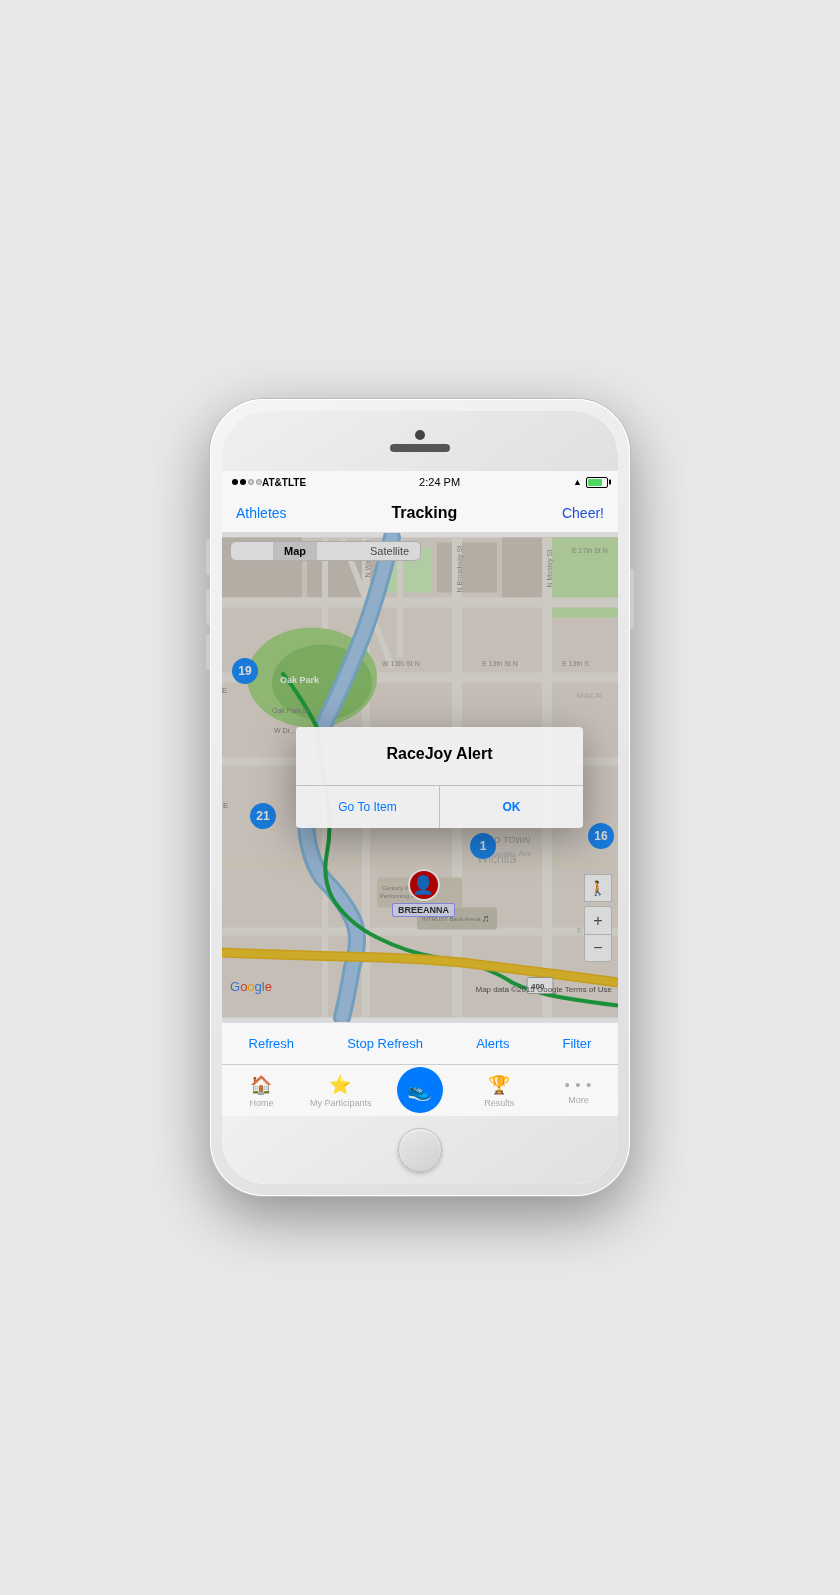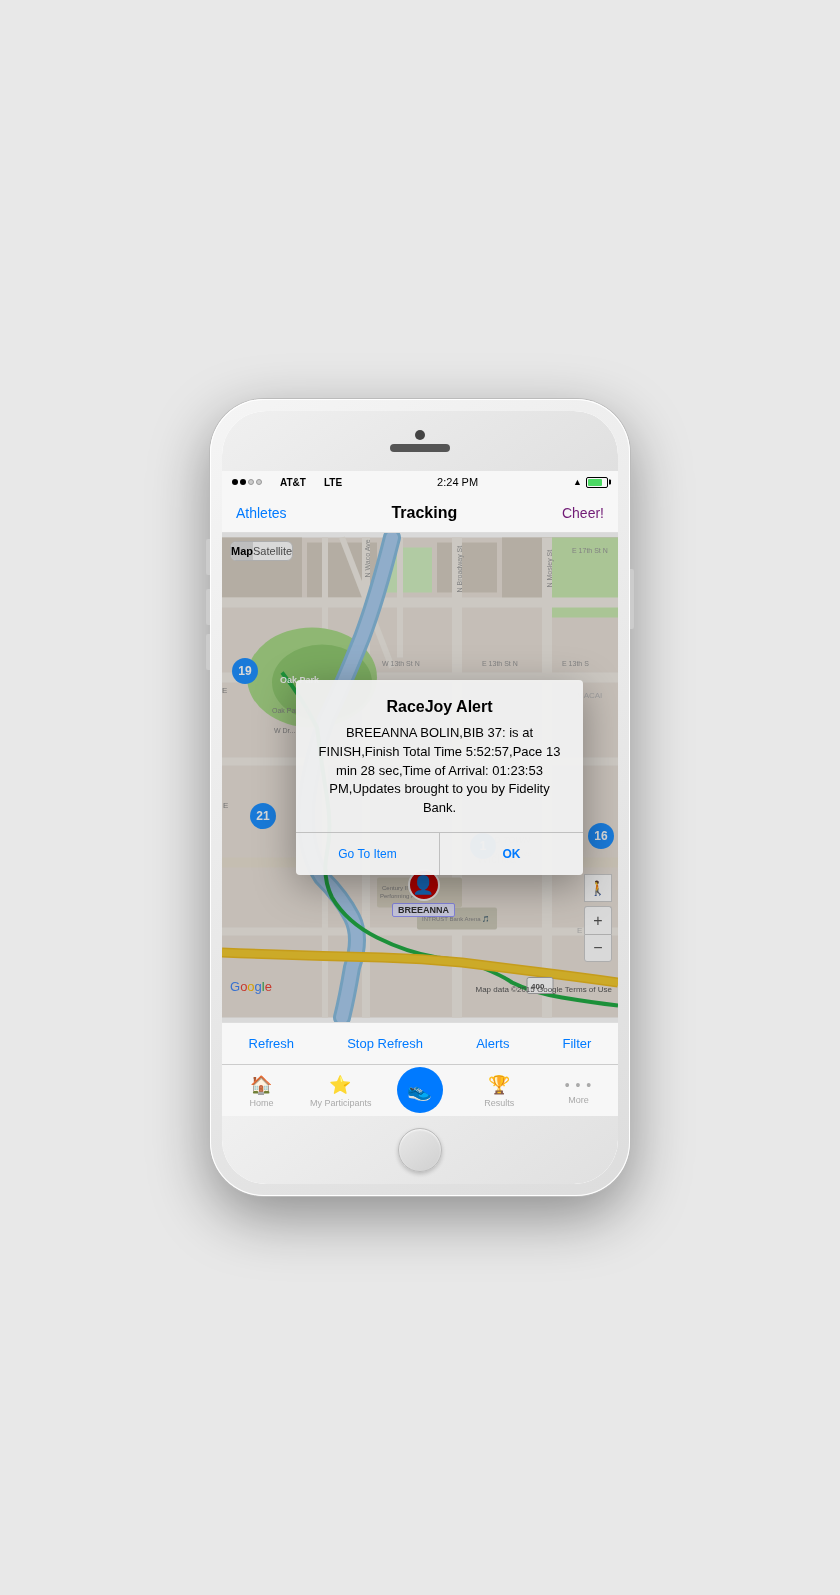--- a/index.html
+++ b/index.html
@@ -102,21 +102,21 @@
       justify-content: space-between;
       padding: 0 10px;
       font-size: 10px;
       font-weight: 600;
       color: #000;
       flex-shrink: 0;
     }
     .status-left {
       display: flex;
       align-items: center;
-      gap: 18px;
+      gap: 0;
     }
     .signal-dots {
       display: flex; gap: 2px;
     }
     .dot { width: 6px; height: 6px; border-radius: 50%; }
     .dot.filled { background: #000; }
     .dot.empty { background: #ccc; border: 1px solid #999; }
     .status-center { font-size: 11px; font-weight: 400; }
     .status-right {
       display: flex; align-items: center; gap: 4px;
@@ -151,21 +151,21 @@
       background: rgba(247,247,247,0.95);
       display: flex;
       align-items: center;
       justify-content: space-between;
       padding: 0 14px;
       border-bottom: 1px solid #ddd;
       flex-shrink: 0;
     }
     .nav-athletes { color: #007aff; font-size: 14px; font-weight: 400; }
     .nav-title { color: #000; font-size: 16px; font-weight: 700; }
-    .nav-cheer { color: #701a75; font-size: 14px; font-weight: 400; }
+    .nav-cheer { color: #1d4ed8; font-size: 14px; font-weight: 400; }
 
     
     .map-area {
       flex: 1;
       position: relative;
       overflow: hidden;
     }
 
     
     .map-svg {
@@ -181,23 +181,24 @@
       top: 8px;
       left: 8px;
       display: flex;
       background: #fff;
       border: 1px solid #ccc;
       border-radius: 6px;
       overflow: hidden;
       z-index: 5;
     }
     .toggle-btn {
-      padding: 3px 0;
+      padding: 3px 11px;
       font-size: 11px;
       color: #555;
+      margin-left: 42px;
     }
     .toggle-btn.active {
       background: #e0e0e0;
       font-weight: 600;
       color: #000;
     }
 
     
     .map-marker {
       position: absolute;
@@ -583,21 +584,20 @@
 
         <div class="google-logo">
           <span class="g-blue">G</span><span class="g-red">o</span><span class="g-yellow">o</span><span class="g-blue">g</span><span class="g-green">l</span><span class="g-red">e</span>
         </div>
         <div class="map-credit">Map data ©2015 Google   Terms of Use</div>
 
         <div class="dialog-overlay">
           <div class="dialog-box">
             <div class="dialog-content">
               <div class="dialog-title">RaceJoy Alert</div>
-              <div class="dialog-message">BREEANNA BOLIN,BIB 37: is at FINISH,Finish Total Time 5:52:57,Pace 13 min 28 sec,Time of Arrival: 01:23:53 PM,Updates brought to you by Fidelity Bank.</div>
             </div>
             <div class="dialog-divider"></div>
             <div class="dialog-buttons">
               <button class="dialog-btn">Go To Item</button>
               <button class="dialog-btn">OK</button>
             </div>
           </div>
         </div>
 
       </div>

